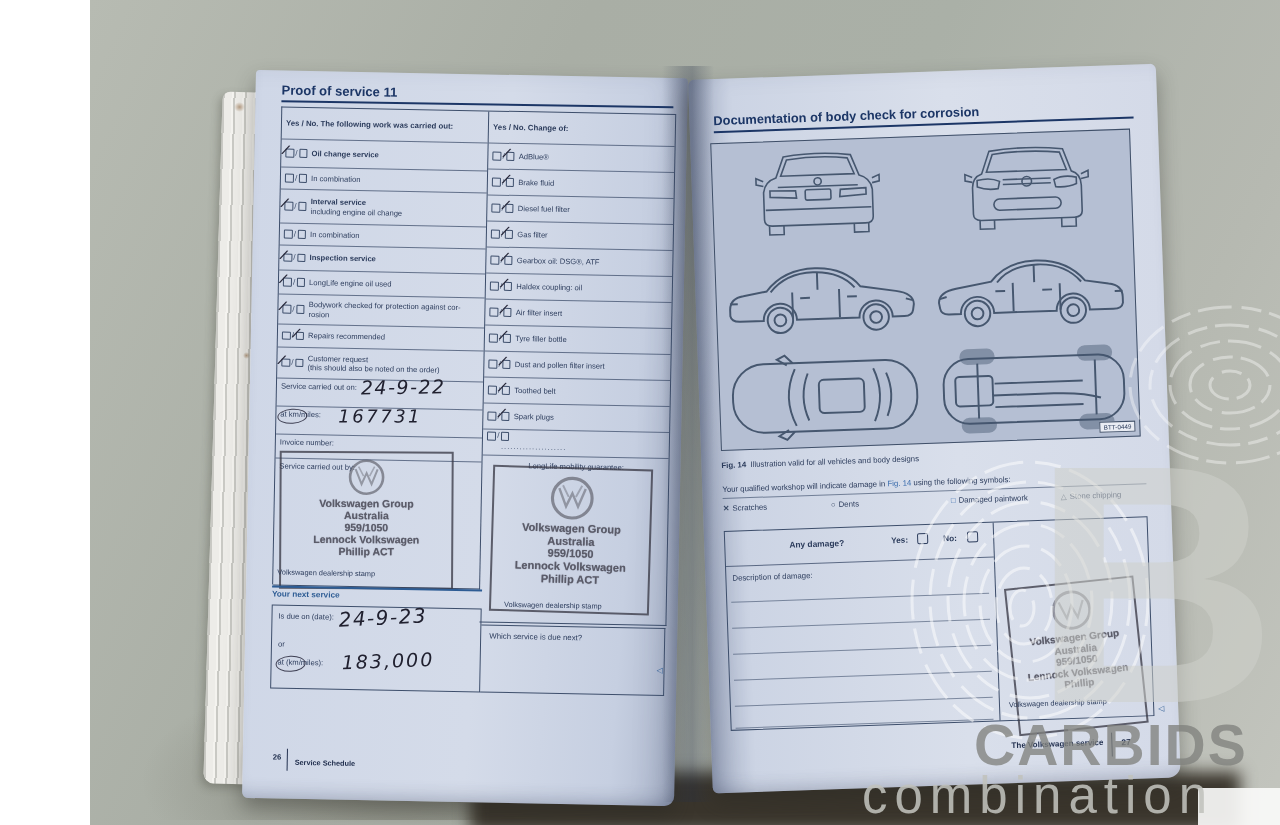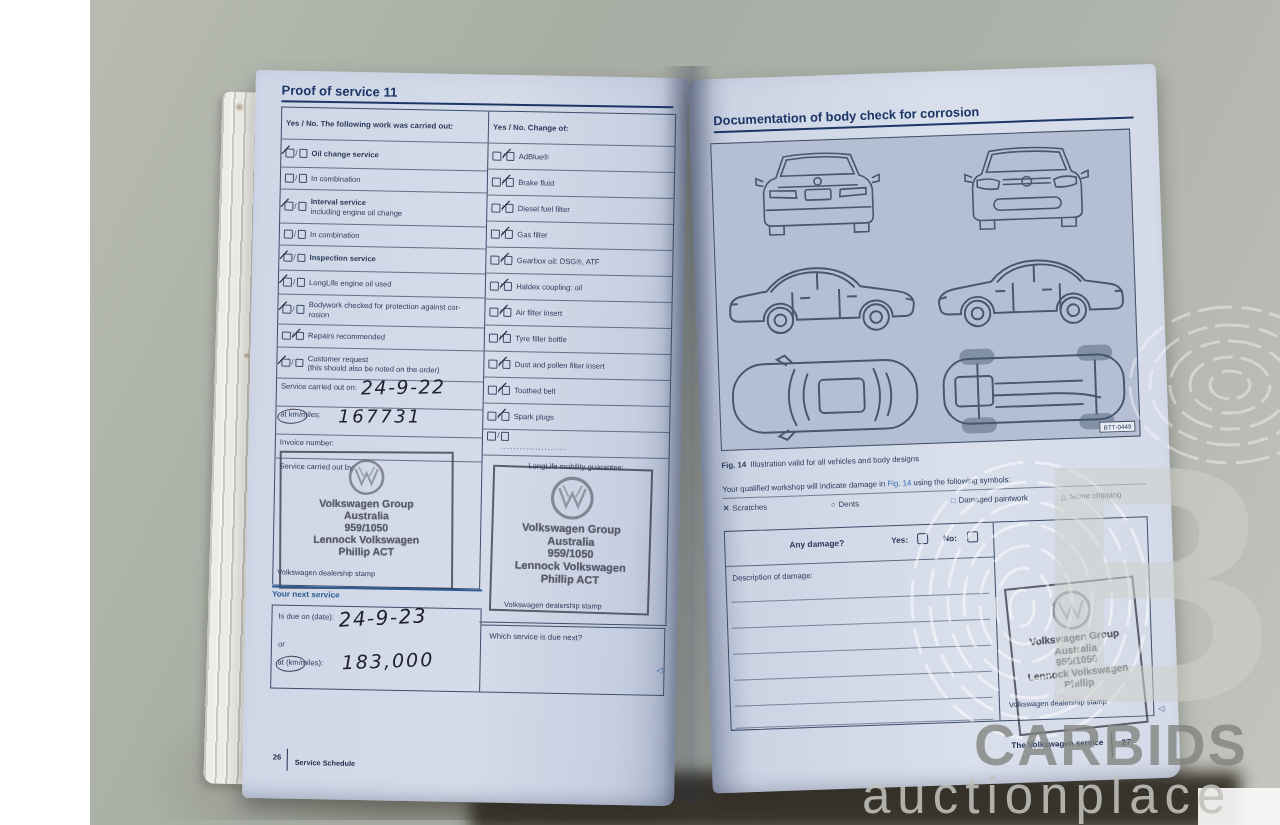--- a/index.html
+++ b/index.html
@@ -533,14 +533,14 @@
     <g fill="none" stroke="#ffffff" stroke-width="3" stroke-dasharray="20 8 34 10">
       <ellipse cx="110" cy="85" rx="100" ry="78"></ellipse>
         <ellipse cx="110" cy="85" rx="80" ry="60"></ellipse>
       <ellipse cx="110" cy="85" rx="60" ry="44"></ellipse>
         <ellipse cx="110" cy="85" rx="40" ry="28"></ellipse>
       <ellipse cx="110" cy="85" rx="20" ry="14"></ellipse>
     </g>
   </svg>
   <div class="wm wm-b" style="left:1032px;top:452px;">B</div>
   <div class="wm wm-brand" style="left:974px;top:712px;">CARBIDS</div>
-  <div class="wm wm-tag" style="left:862px;top:766px;">auctionplace</div>
+  <div class="wm wm-tag" style="left:862px;top:766px;">combination</div>
 </div>
 
 </body></html>

